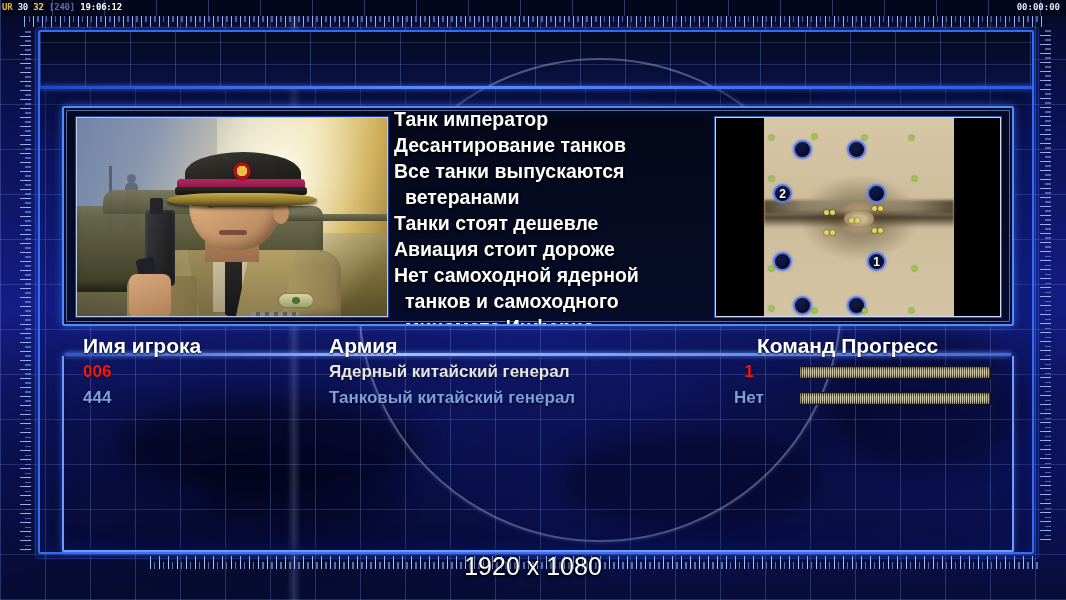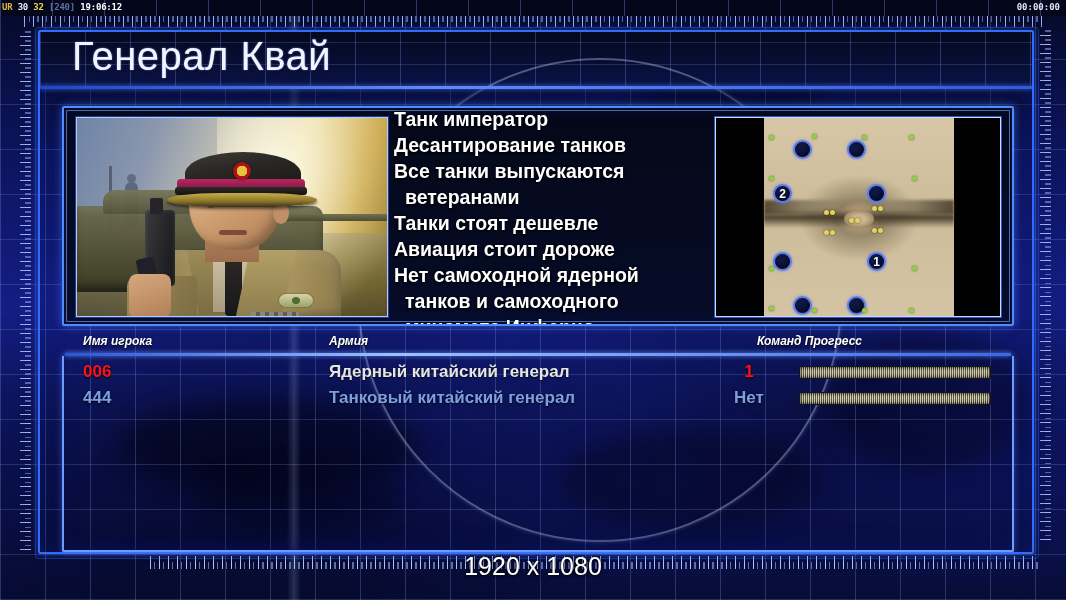--- a/index.html
+++ b/index.html
@@ -230,22 +230,22 @@
      border:2px solid #5c7ae8; box-shadow:0 0 3px rgba(90,130,255,.9); }
   .mm-start span { position:absolute; left:0; top:0; width:100%; height:100%;
      display:flex; align-items:center; justify-content:center;
      font-size:12px; font-weight:700; color:#fff; text-shadow:0 1px 1px #000; }
   .mm-res { position:absolute; width:5px; height:5px; border-radius:50%;
      background:#8fd13f; box-shadow:0 0 2px rgba(0,0,0,.6); }
   .mm-res.g { background:#e6d35a; }
 
   
   .list-head { position:absolute; left:62px; top:334px; width:952px; height:22px; z-index:17; }
-  .list-head .col { position:absolute; top:0; font-size:12px; font-weight:700; color:#ffffff;
-     text-shadow:0 1px 2px rgba(0,0,0,.9); white-space:nowrap;font-style:italic; }
+  .list-head .col { position:absolute; top:0; font-size:21px; font-weight:700; color:#ffffff;
+     text-shadow:0 1px 2px rgba(0,0,0,.9); white-space:nowrap; }
   .list-head .c-name { left:21px; }
   .list-head .c-army { left:267px; }
   .list-head .c-team { left:647px;padding-left:48px; }
 
   .list-panel { position:absolute; left:62px; top:356px; width:952px; height:196px;
      border:2px solid #6f9bff; border-top:none; border-radius:0 0 2px 2px; z-index:16;
      box-shadow:0 0 7px rgba(80,130,255,.5), inset 0 0 14px rgba(10,20,90,.35); }
   .list-panel::before { content:""; position:absolute; left:1px; right:1px; top:-3px; height:3px;
      background:linear-gradient(90deg,#2b55d8,#9fc0ff 35%,#3b68e8);
      box-shadow:0 0 5px rgba(110,160,255,.8); }
@@ -302,21 +302,20 @@
   <div class="ruler v right"></div>
   <div class="ruler h bottom"></div>
 
   <div class="frame-outer"></div>
 
   <div class="title-strip">
     <div class="tg"></div>
     <div class="arc"></div>
   </div>
   <div class="title-underline"></div>
-  <div class="title-text">Генерал Квай</div>
 
   <div class="mid-panel">
 
     <div class="portrait">
       <div class="pt-sky"></div>
       <div class="pt-ground"></div>
       <div class="pt-haze"></div>
       <div class="pt-pole"></div>
       <div class="pt-soldier"></div>
       <div class="pt-tank"></div>

